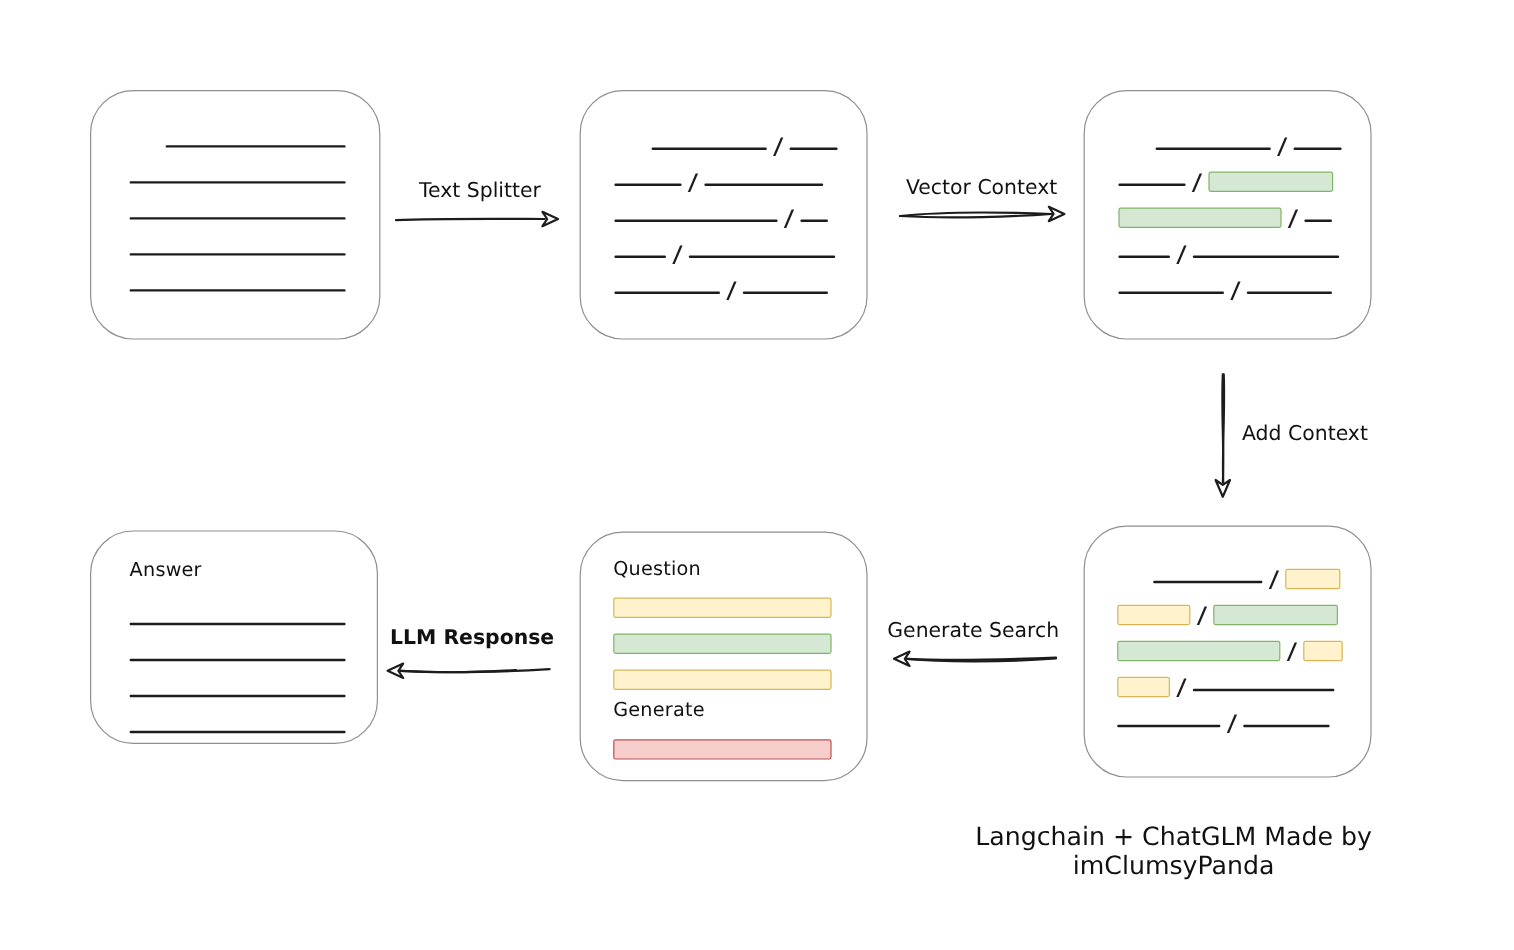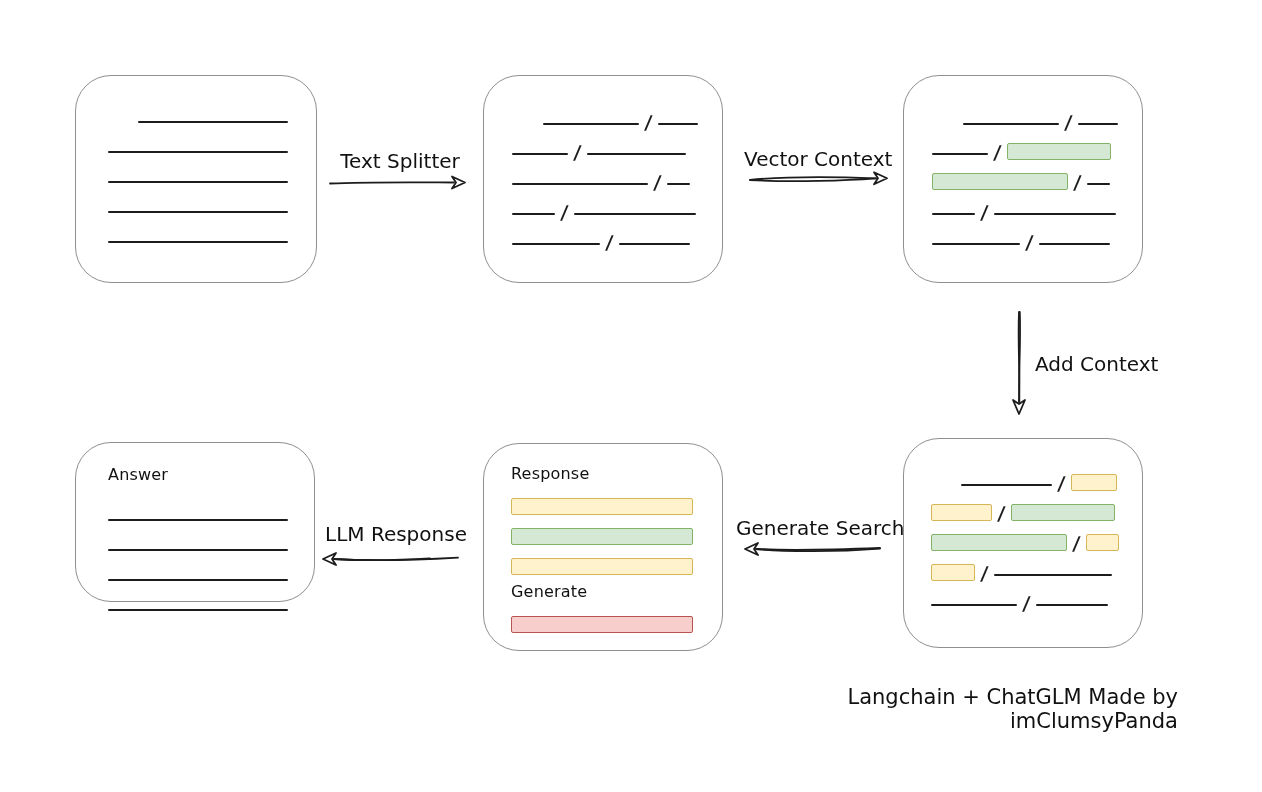--- a/index.html
+++ b/index.html
@@ -8,47 +8,47 @@
   .canvas{position:absolute;inset:0;}
 
   
   .box{position:absolute;border:1.5px solid var(--box-border);border-radius:36px;
        background:#fff;box-sizing:border-box;}
   .box-document{left:75px;top:75px;width:242px;height:208px;padding:22px 0 0 32px;}
   .box-chunks{left:483px;top:75px;width:240px;height:208px;padding:24px 0 0 28px;}
   .box-matched{left:903px;top:75px;width:240px;height:208px;padding:24px 0 0 28px;}
   .box-context{left:903px;top:438px;width:240px;height:210px;padding:22px 0 0 27px;}
   .box-prompt{left:483px;top:443px;width:240px;height:208px;padding:20px 0 0 27px;}
-  .box-answer{left:75px;top:442px;width:240px;height:160px;padding:22px 0 0 32px;}
+  .box-answer{left:75px;top:442px;width:240px;height:178px;padding:22px 0 0 32px;}
 
   
   .row{height:30px;display:flex;align-items:flex-end;gap:6px;}
   .seg-line{height:2px;background:var(--line);margin-bottom:5px;border-radius:1px;}
   .seg-bar{height:17px;border:1.5px solid;border-radius:2px;box-sizing:border-box;}
   .slash{font-size:19px;font-weight:600;line-height:15px;color:var(--line);
          transform:skewX(-6deg);}
 
   .box-label{font-size:16px;font-weight:500;letter-spacing:.2px;}
   .box-prompt .box-label{margin-bottom:2px;}
   .box-prompt .q-label{margin-top:7px;}
   .box-answer .rows{margin-top:12px;}
 
   
-  .arrow-label{position:absolute;font-size:20px;font-weight:500;white-space:nowrap;}
+  .arrow-label{position:absolute;font-size:17px;font-weight:500;white-space:nowrap;}
   .lbl-text-splitter{left:325px;top:149px;width:150px;text-align:center;}
   .lbl-vector-search{left:744px;top:147px;width:148px;text-align:center;}
   .lbl-add-context{left:1035px;top:352px;}
   .lbl-generate-prompt{left:736px;top:516px;width:150px;text-align:center;}
-  .lbl-llm-response{left:325px;top:522px;width:132px;text-align:center;}
+  .lbl-llm-response{left:325px;top:522px;width:132px;text-align:center;font-weight:bold;}
 
   .arrow-svg{position:absolute;overflow:visible;}
   .arrow-svg path{stroke:var(--line);fill:none;stroke-width:1.8;
                   stroke-linecap:round;stroke-linejoin:round;}
 
-  .caption{position:absolute;left:778px;top:685px;width:400px;text-align:right;
+  .caption{position:absolute;left:778px;top:685px;width:400px;text-align:center;
            font-size:21px;font-weight:500;}
 </style>
 </head>
 <body>
 
 <div class="canvas">
 
   <div class="box box-document">
     <div class="rows">
         <div class="row" style="margin-left: 30px;">
@@ -153,21 +153,21 @@
         </div>
         <div class="row">
           <div class="seg-line" style="width: 86px;"></div>
           <span class="slash">/</span>
           <div class="seg-line" style="width: 72px;"></div>
         </div>
       </div>
   </div>
 
   <div class="box box-prompt">
-    <div class="box-label">Response</div>
+    <div class="box-label">Question</div>
     <div class="rows">
         <div class="row">
           <div class="seg-bar" style="width: 182px; background: var(--yellow-fill); border-color: var(--yellow-border);"></div>
         </div>
         <div class="row">
           <div class="seg-bar" style="width: 182px; background: var(--green-fill); border-color: var(--green-border);"></div>
         </div>
         <div class="row">
           <div class="seg-bar" style="width: 182px; background: var(--yellow-fill); border-color: var(--yellow-border);"></div>
         </div>

